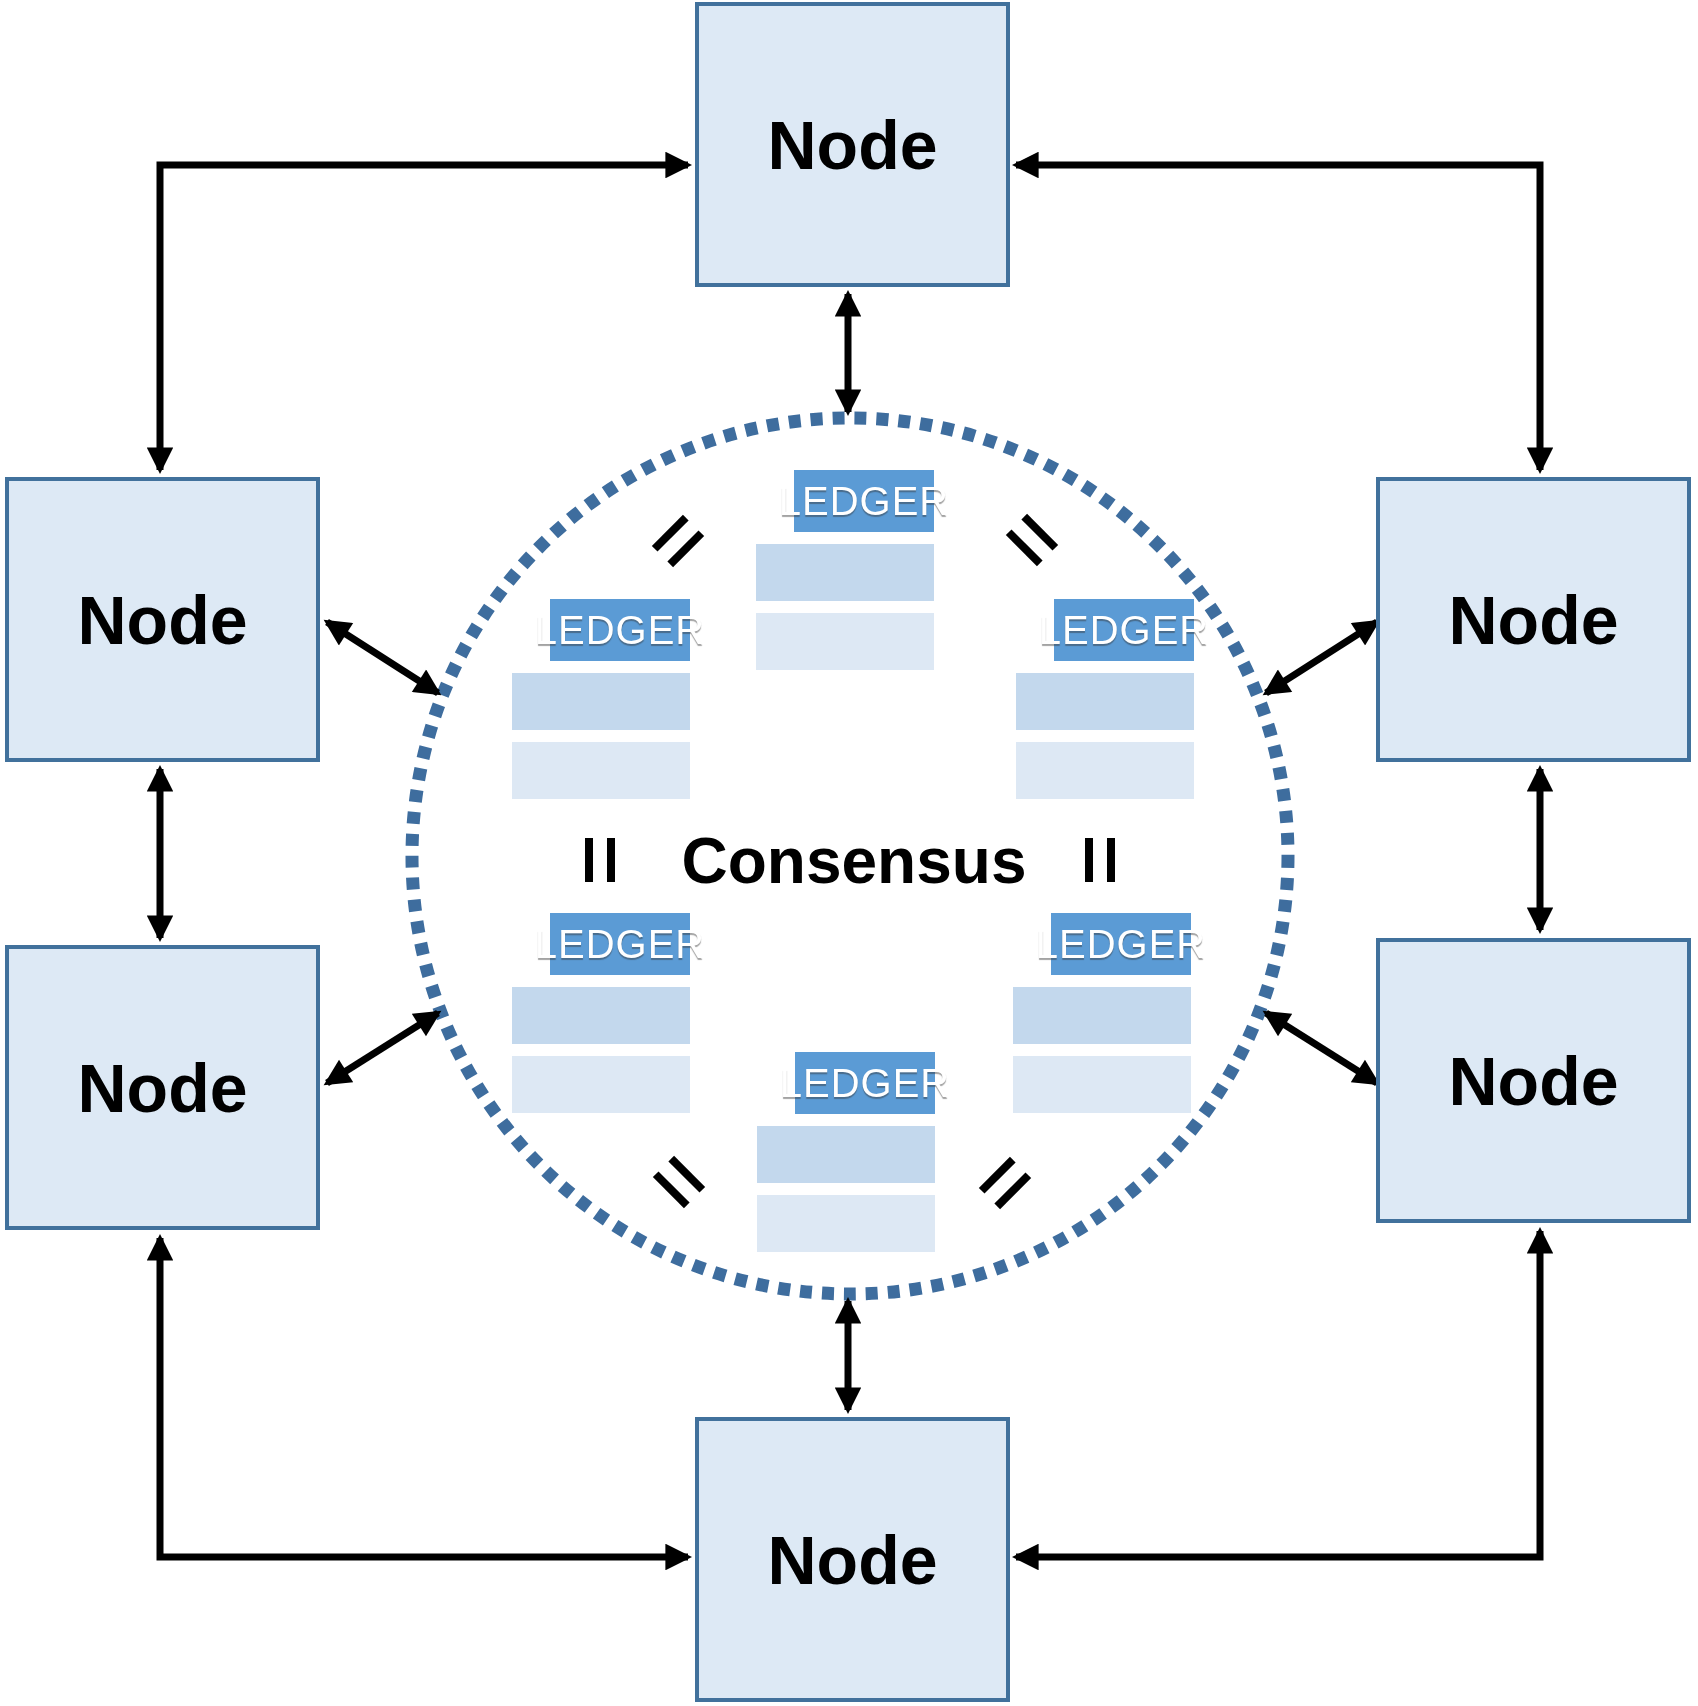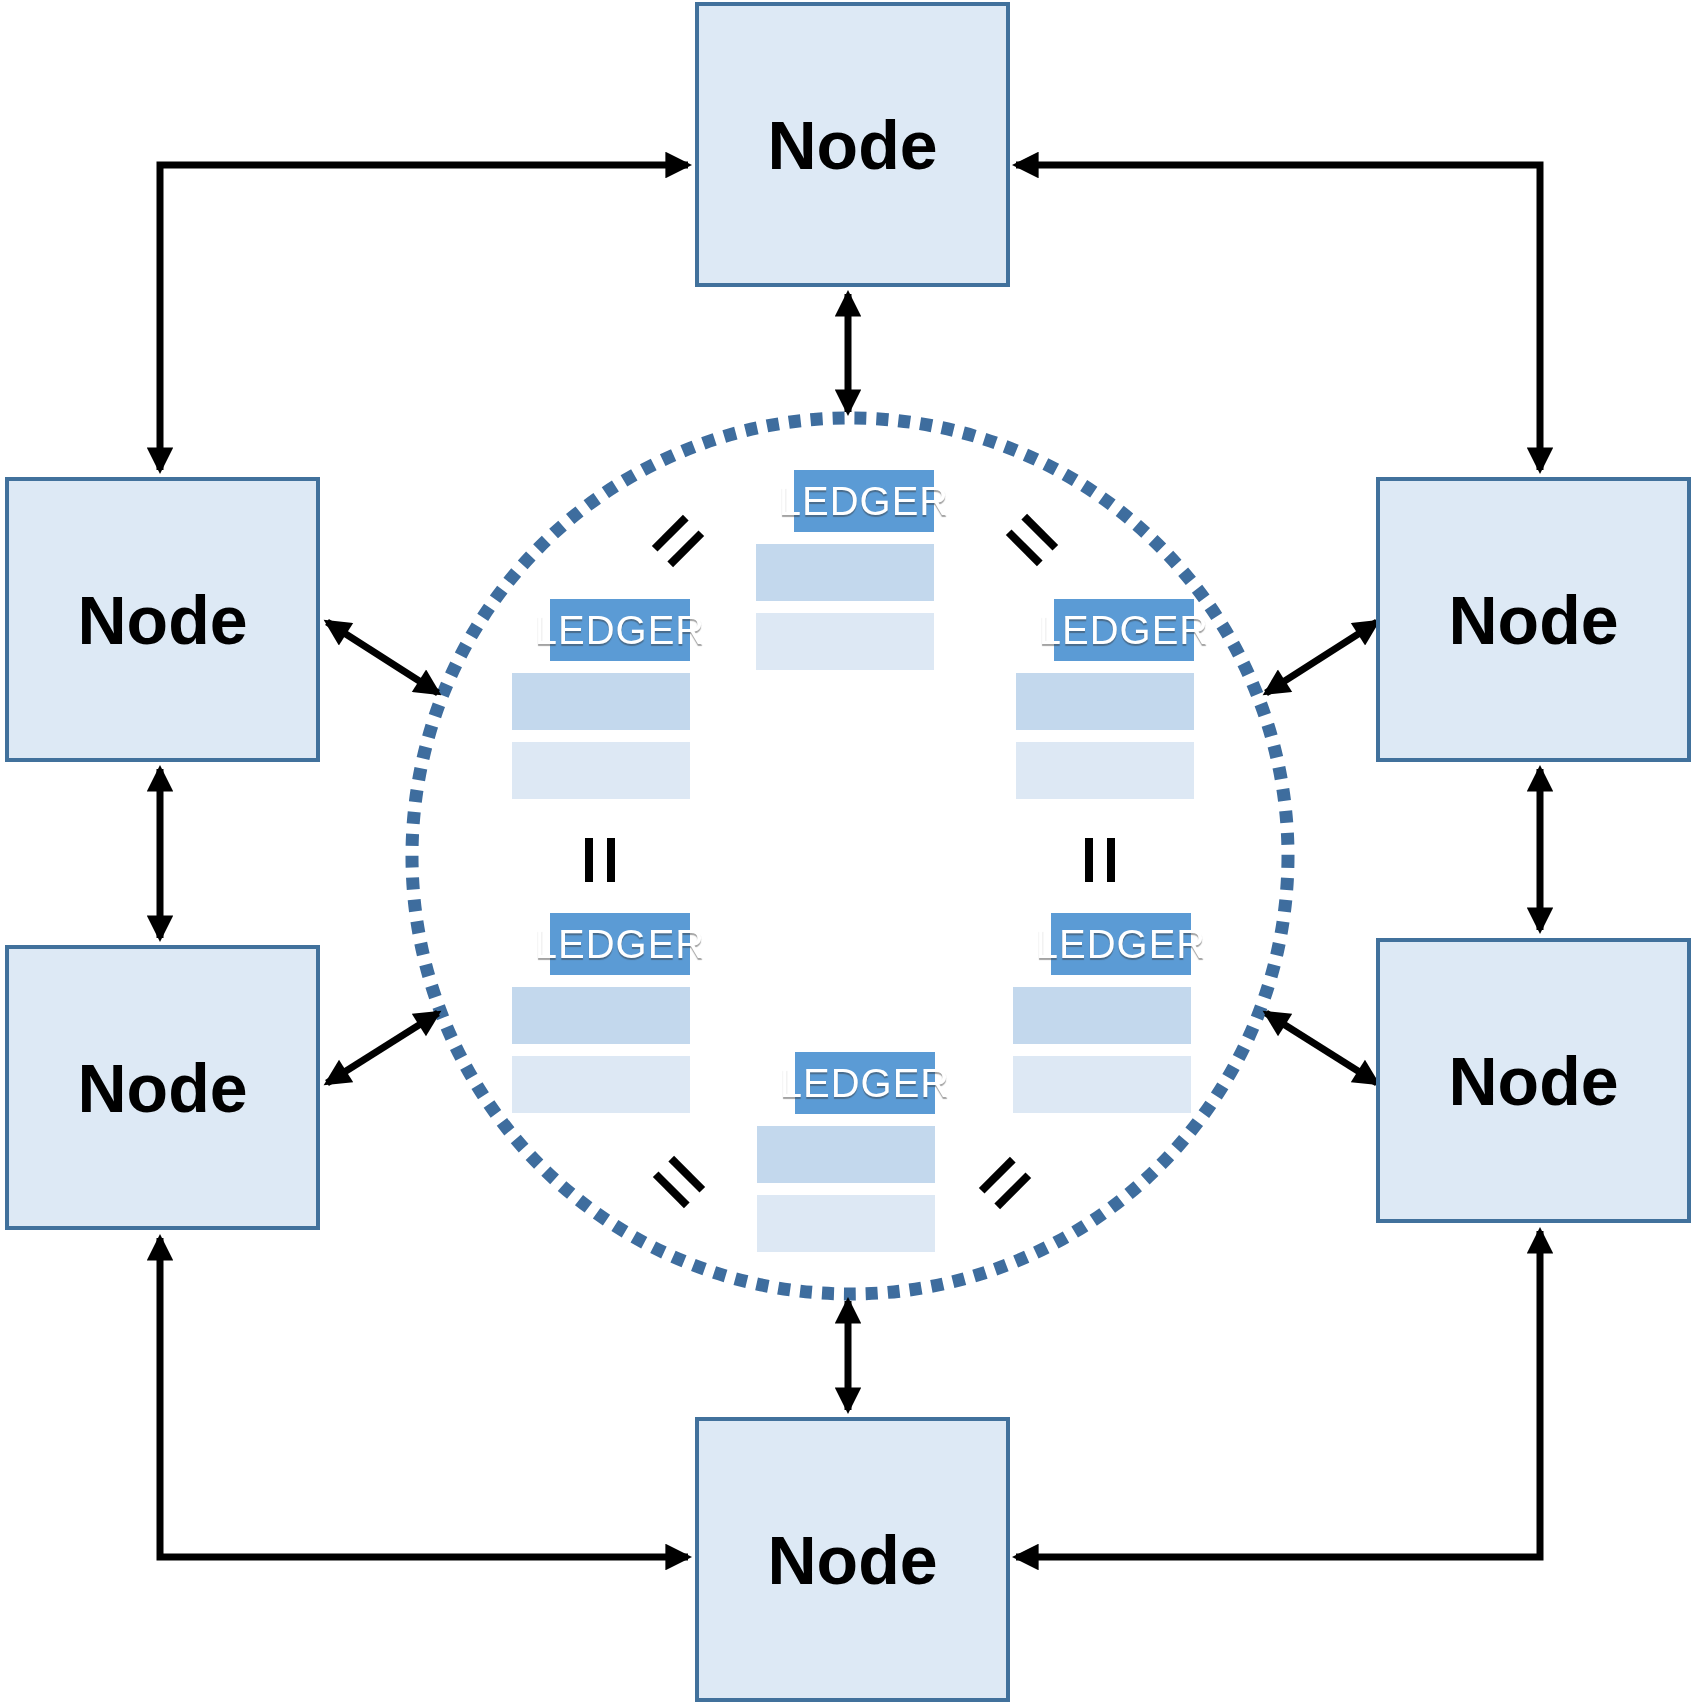--- a/index.html
+++ b/index.html
@@ -168,14 +168,15 @@
     </div>
   <div class="equals" style="left:679px;top:1182px;--rot:45deg">
       <i></i>
       <i></i>
     </div>
   <div class="equals" style="left:1005px;top:1183px;--rot:-45deg">
       <i></i>
       <i></i>
     </div>
 
+  <div class="consensus">Consensus</div>
 
 </div>
 
 </body></html>

